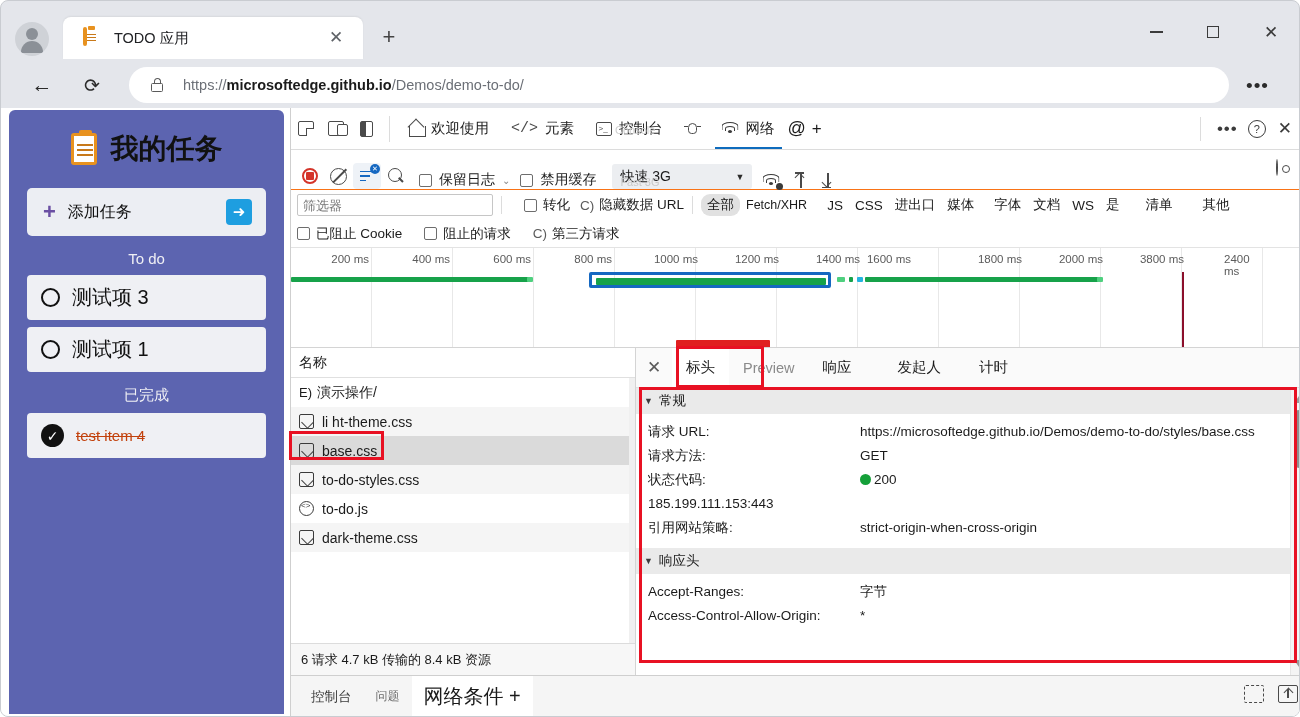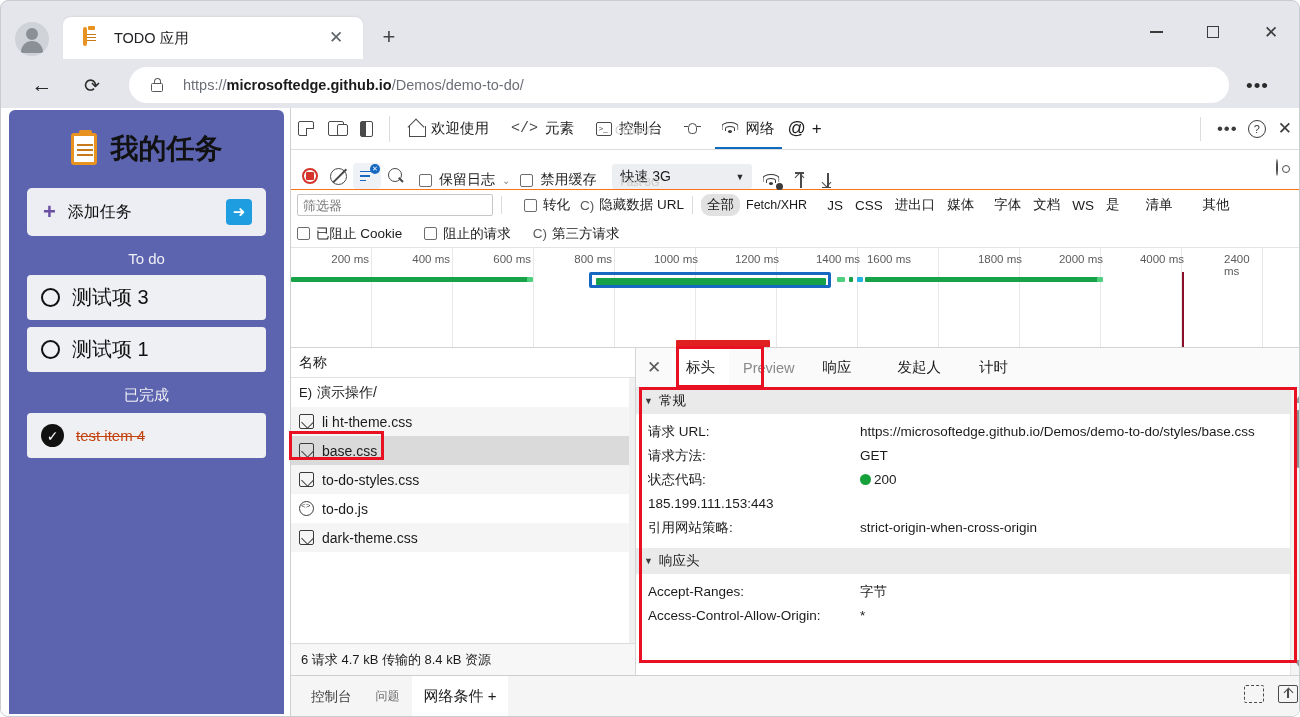--- a/index.html
+++ b/index.html
@@ -232,21 +232,21 @@
   #detail-scroll { position:absolute; right:0; top:0; bottom:0; width:16px; background:#f4f4f4; border-left:1px solid #e6e6e6; }
   #detail-scroll .arrow { position:absolute; left:3px; width:10px; height:10px; }
   #detail-scroll .arrow.up { top:5px; border-left:5px solid transparent; border-right:5px solid transparent; border-bottom:7px solid #9a9a9a; }
   #detail-scroll .arrow.dn { bottom:5px; border-left:5px solid transparent; border-right:5px solid transparent; border-top:7px solid #9a9a9a; }
   #detail-scroll .thumb { position:absolute; left:3px; top:22px; width:10px; height:58px; background:#8f8f8f; border-radius:5px; }
 
   
   #drawer { height:42px; border-top:1px solid #cfcfcf; display:flex; align-items:center; padding-left:8px; position:relative; background:#f5f5f5;}
   .dw-tab { padding:0 12px; height:41px; display:flex; align-items:center; font-size:13.5px; color:#3b3b3b; position:relative;}
   .dw-tab.muted { font-size:12px; color:#6b6b6b; }
-  .dw-tab.active { background:#fff; font-size:15px; color:#1b1b1b; }
+  .dw-tab.active { background:#fff; font-size:20px; color:#1b1b1b; }
   #drawer-right { position:absolute; right:8px; top:9px; display:flex; gap:14px; align-items:center;}
   .dw-ico { width:20px;height:18px; position:relative; }
   .dw-ico.screenshot { border:1.5px dashed #4a4a4a; border-radius:2px; }
   .dw-ico.movebox { border:1.5px solid #4a4a4a; border-radius:2px; }
   .dw-ico.movebox:after{content:"";position:absolute;left:8px;top:3px;width:1.5px;height:9px;background:#4a4a4a;}
   .dw-ico.movebox:before{content:"";position:absolute;left:5.5px;top:3px;width:6px;height:6px;border-left:1.5px solid #4a4a4a;border-top:1.5px solid #4a4a4a;transform:rotate(45deg);}
 
   
   .anno { position:absolute; border:3px solid #e81123; pointer-events:none; z-index:50; }
   #anno-headers-tab { left:675px; top:345px; width:88px; height:42px; }
@@ -482,21 +482,21 @@
       <span class="tick-label" style="left:78px">200 ms</span>
       <span class="tick-label" style="left:159px">400 ms</span>
       <span class="tick-label" style="left:240px">600 ms</span>
       <span class="tick-label" style="left:321px">800 ms</span>
       <span class="tick-label" style="left:407px">1000 ms</span>
       <span class="tick-label" style="left:488px">1200 ms</span>
       <span class="tick-label" style="left:569px">1400 ms</span>
       <span class="tick-label" style="left:620px">1600 ms</span>
       <span class="tick-label" style="left:731px">1800 ms</span>
       <span class="tick-label" style="left:812px">2000 ms</span>
-      <span class="tick-label" style="left:893px">4000 ms</span>
+      <span class="tick-label" style="left:893px">3800 ms</span>
       <span class="tick-label" style="left:974px">2400 ms</span>
 
       <div class="wf-bar" style="left:0px;top:29px;width:238px;"></div>
       <div class="wf-bar light" style="left:236px;top:29px;width:6px;"></div>
       <div id="wf-sel-box" style="left:298px;top:24px;width:242px;height:16px;">
         <div class="wf-bar" style="left:4px;top:3px;width:230px;height:7px;background:#17a24a;"></div>
       </div>
       <div class="wf-bar light" style="left:546px;top:29px;width:8px;"></div>
       <div class="wf-bar" style="left:558px;top:29px;width:4px;"></div>
       <div class="wf-bar light" style="left:566px;top:29px;width:6px;background:#24b3e0;"></div>

